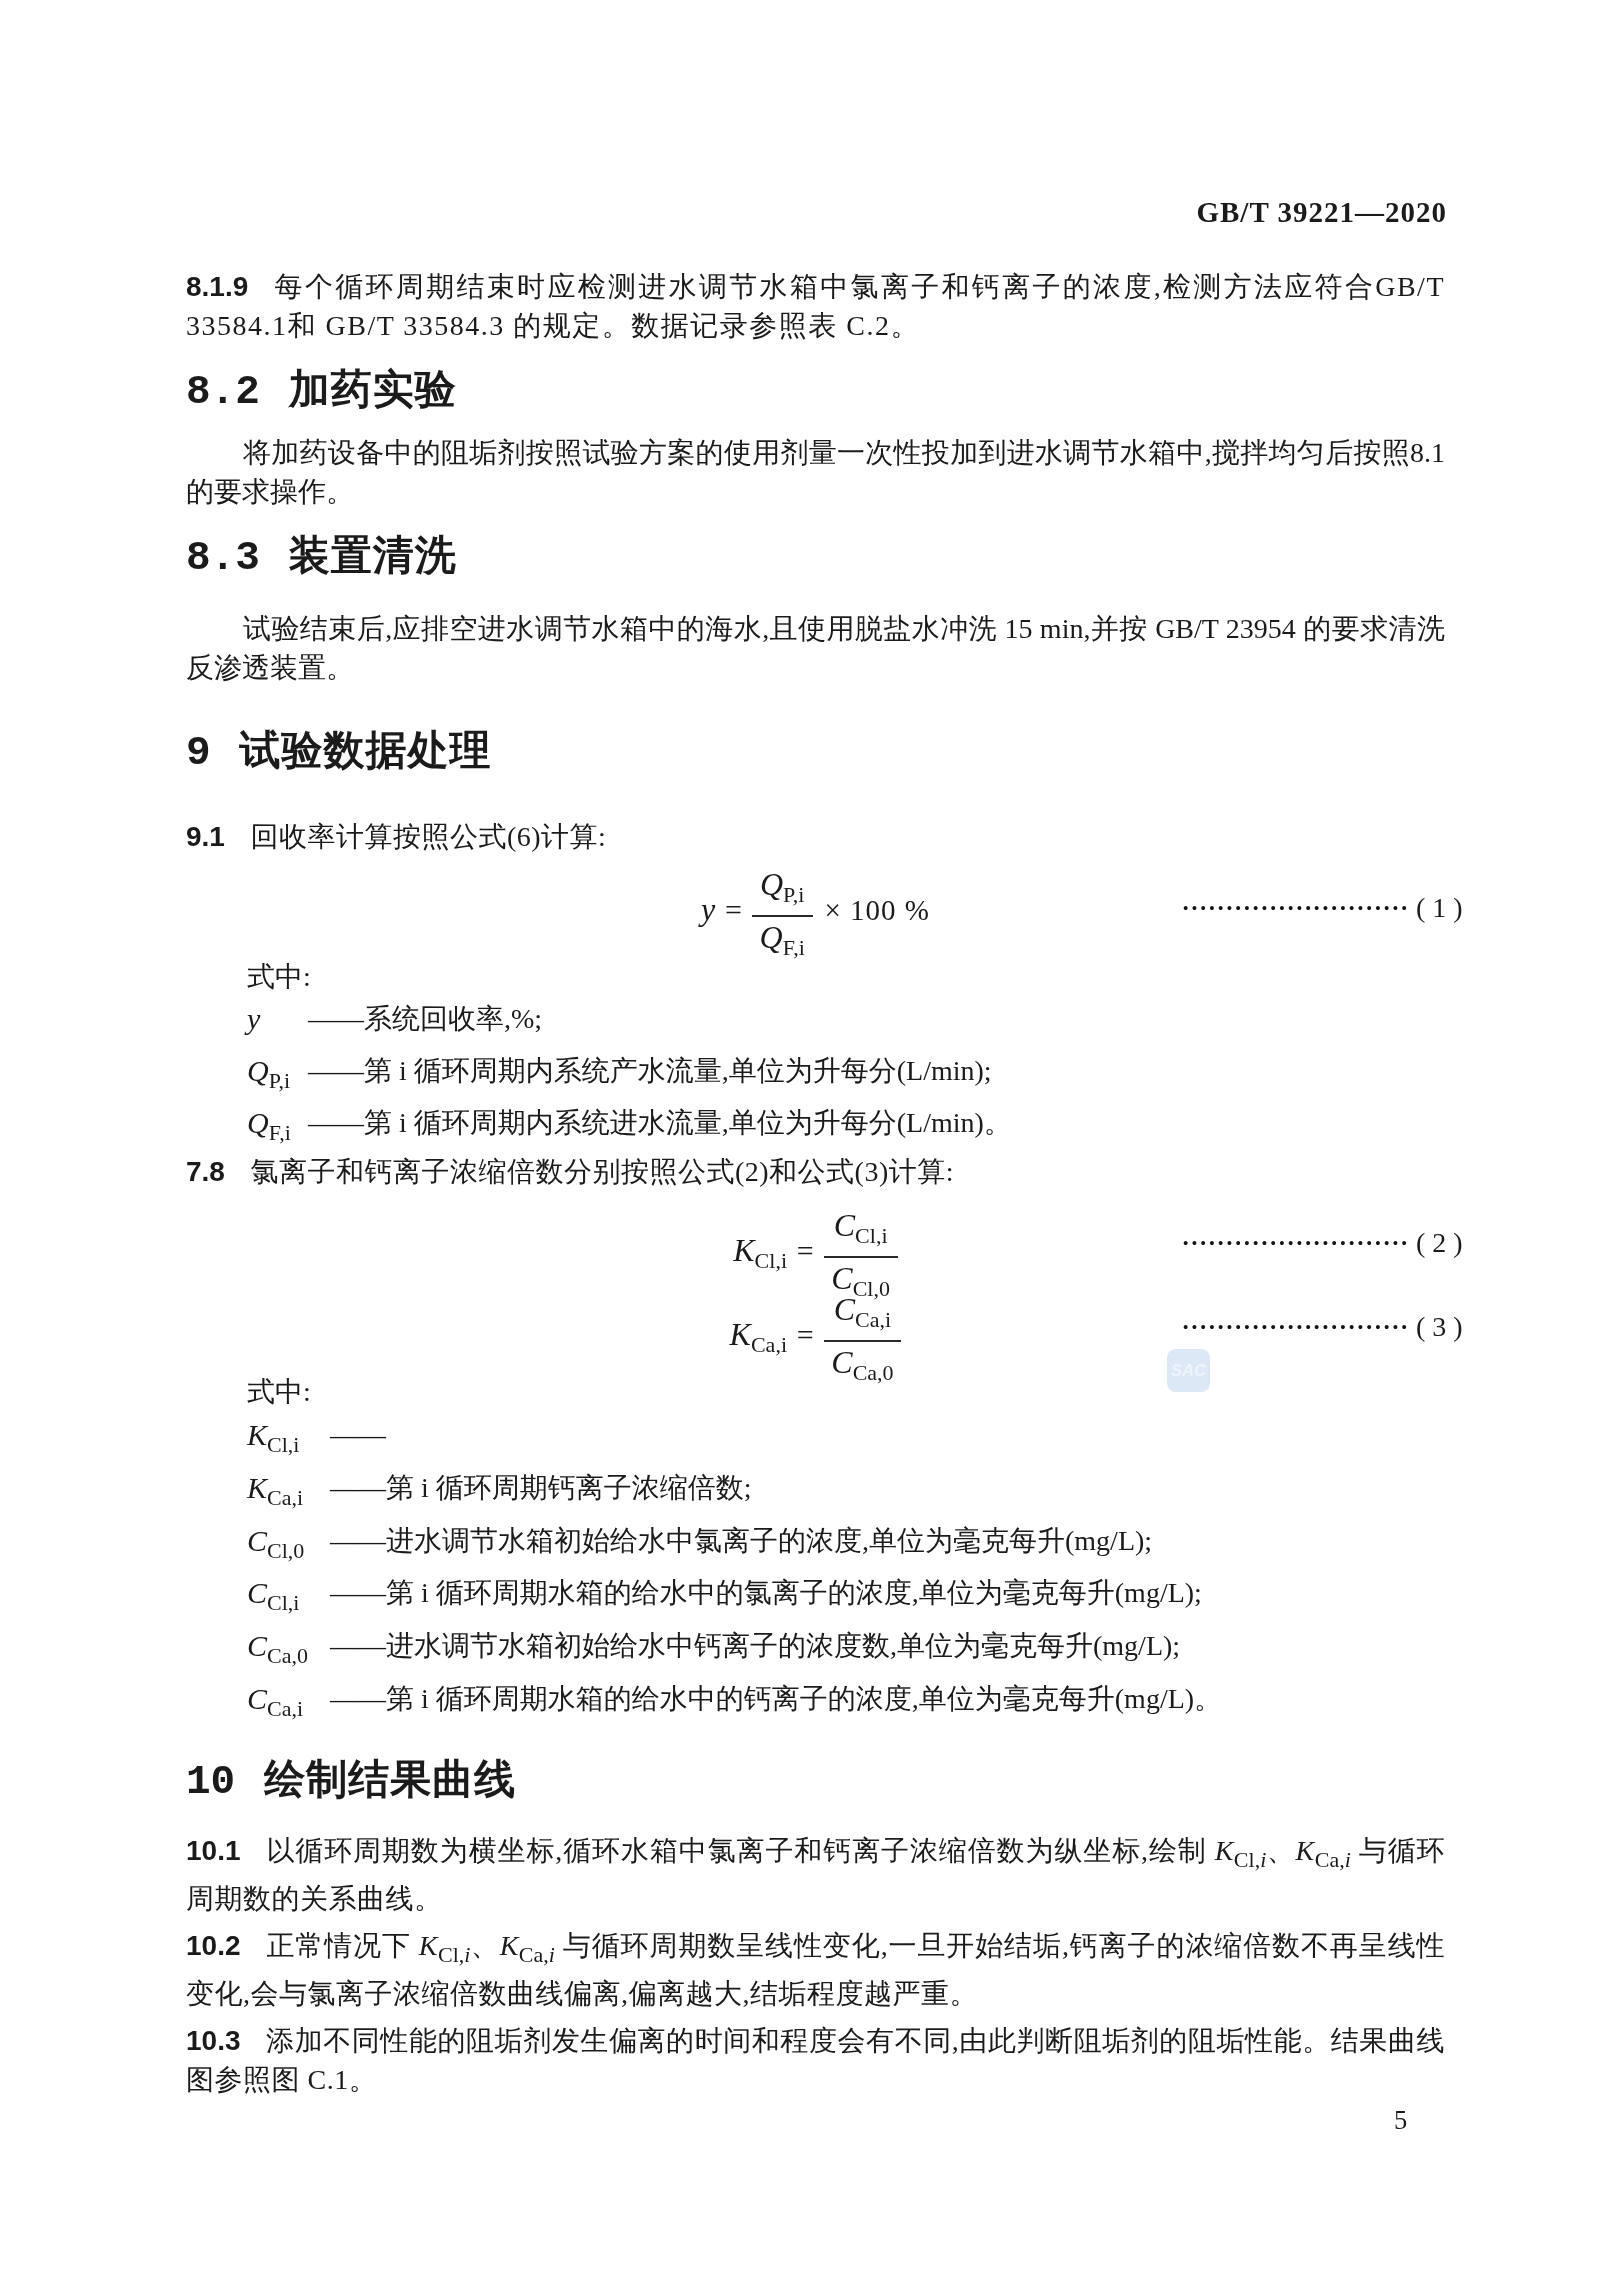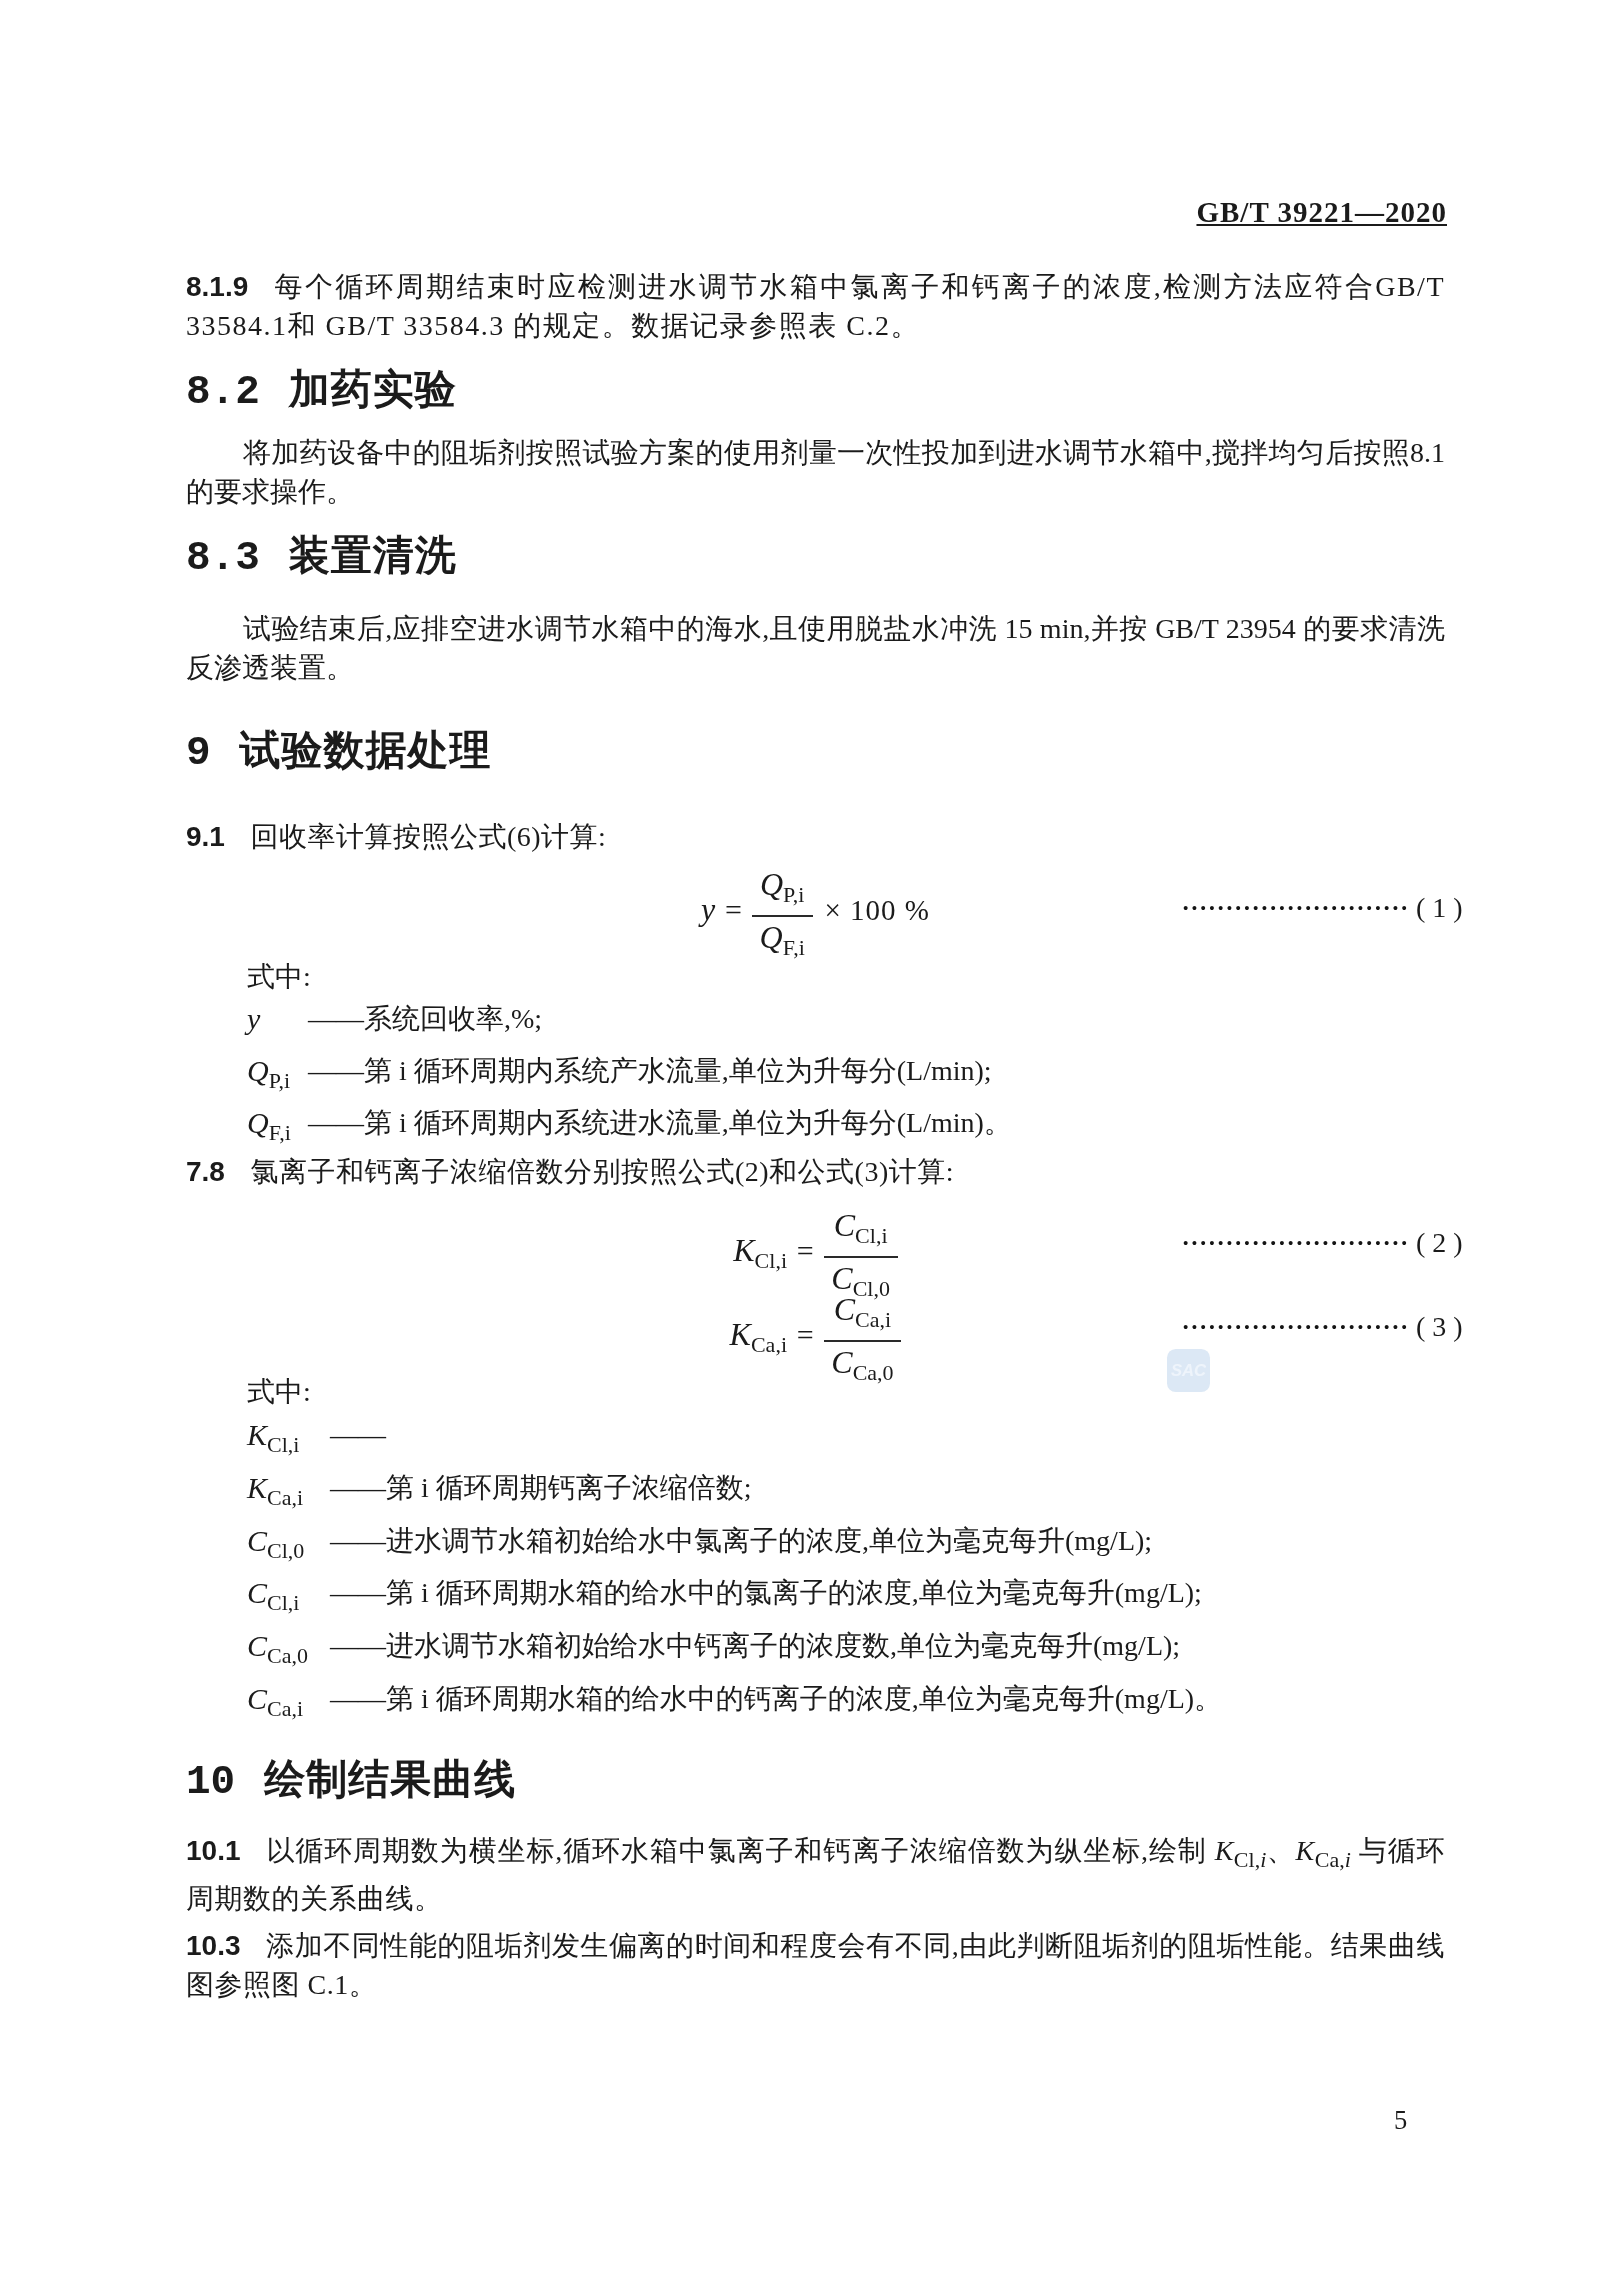--- a/index.html
+++ b/index.html
@@ -14,21 +14,20 @@
   }
   .content{
     position:absolute;left:186px;top:0;
     width:1259px;
   }
   
   .runhead{
     position:absolute;top:196px;right:173px;
     font-size:29px;font-weight:bold;letter-spacing:1px;
     font-family:"Liberation Serif","DejaVu Serif",serif;
-    text-decoration:underline;
   }
   
   .para{
     margin:0;font-size:28px;line-height:39px;
     letter-spacing:0.5px;text-align:justify;
   }
   .ls0{letter-spacing:0;}
   .ls15{letter-spacing:1.5px;}
   .indent{text-indent:57px;}
   .pnum{
@@ -185,20 +184,21 @@
           <span class="sym"><i class="var">C</i><sub class="vsub">Ca,i</sub></span>
           <span class="dash">——</span>
           <span class="desc">第 i 循环周期水箱的给水中的钙离子的浓度,单位为毫克每升(mg/L)。</span>
         </div>
     </div>
 
     <h2 class="h mt-h10"><span class="hnum">10</span><span>绘制结果曲线</span></h2>
 
     <p class="para mt-p101"><span class="pnum">10.1</span><span>以循环周期数为横坐标,循环水箱中氯离子和钙离子浓缩倍数为纵坐标,绘制 <i class="var">K</i><sub class="vsub">Cl,<i>i</i></sub>、<i class="var">K</i><sub class="vsub">Ca,<i>i</i></sub> 与循环周期数的关系曲线。</span></p>
 
+    <p class="para mt-p102"><span class="pnum">10.2</span><span>正常情况下 <i class="var">K</i><sub class="vsub">Cl,<i>i</i></sub>、<i class="var">K</i><sub class="vsub">Ca,<i>i</i></sub> 与循环周期数呈线性变化,一旦开始结垢,钙离子的浓缩倍数不再呈线性变化,会与氯离子浓缩倍数曲线偏离,偏离越大,结垢程度越严重。</span></p>
 
     <p class="para mt-p103"><span class="pnum">10.3</span><span>添加不同性能的阻垢剂发生偏离的时间和程度会有不同,由此判断阻垢剂的阻垢性能。结果曲线图参照图 C.1。</span></p>
 
   </div>
 
   <div class="wm">
       <span>SAC</span>
     </div>
 
   <div class="pageno">5</div>

